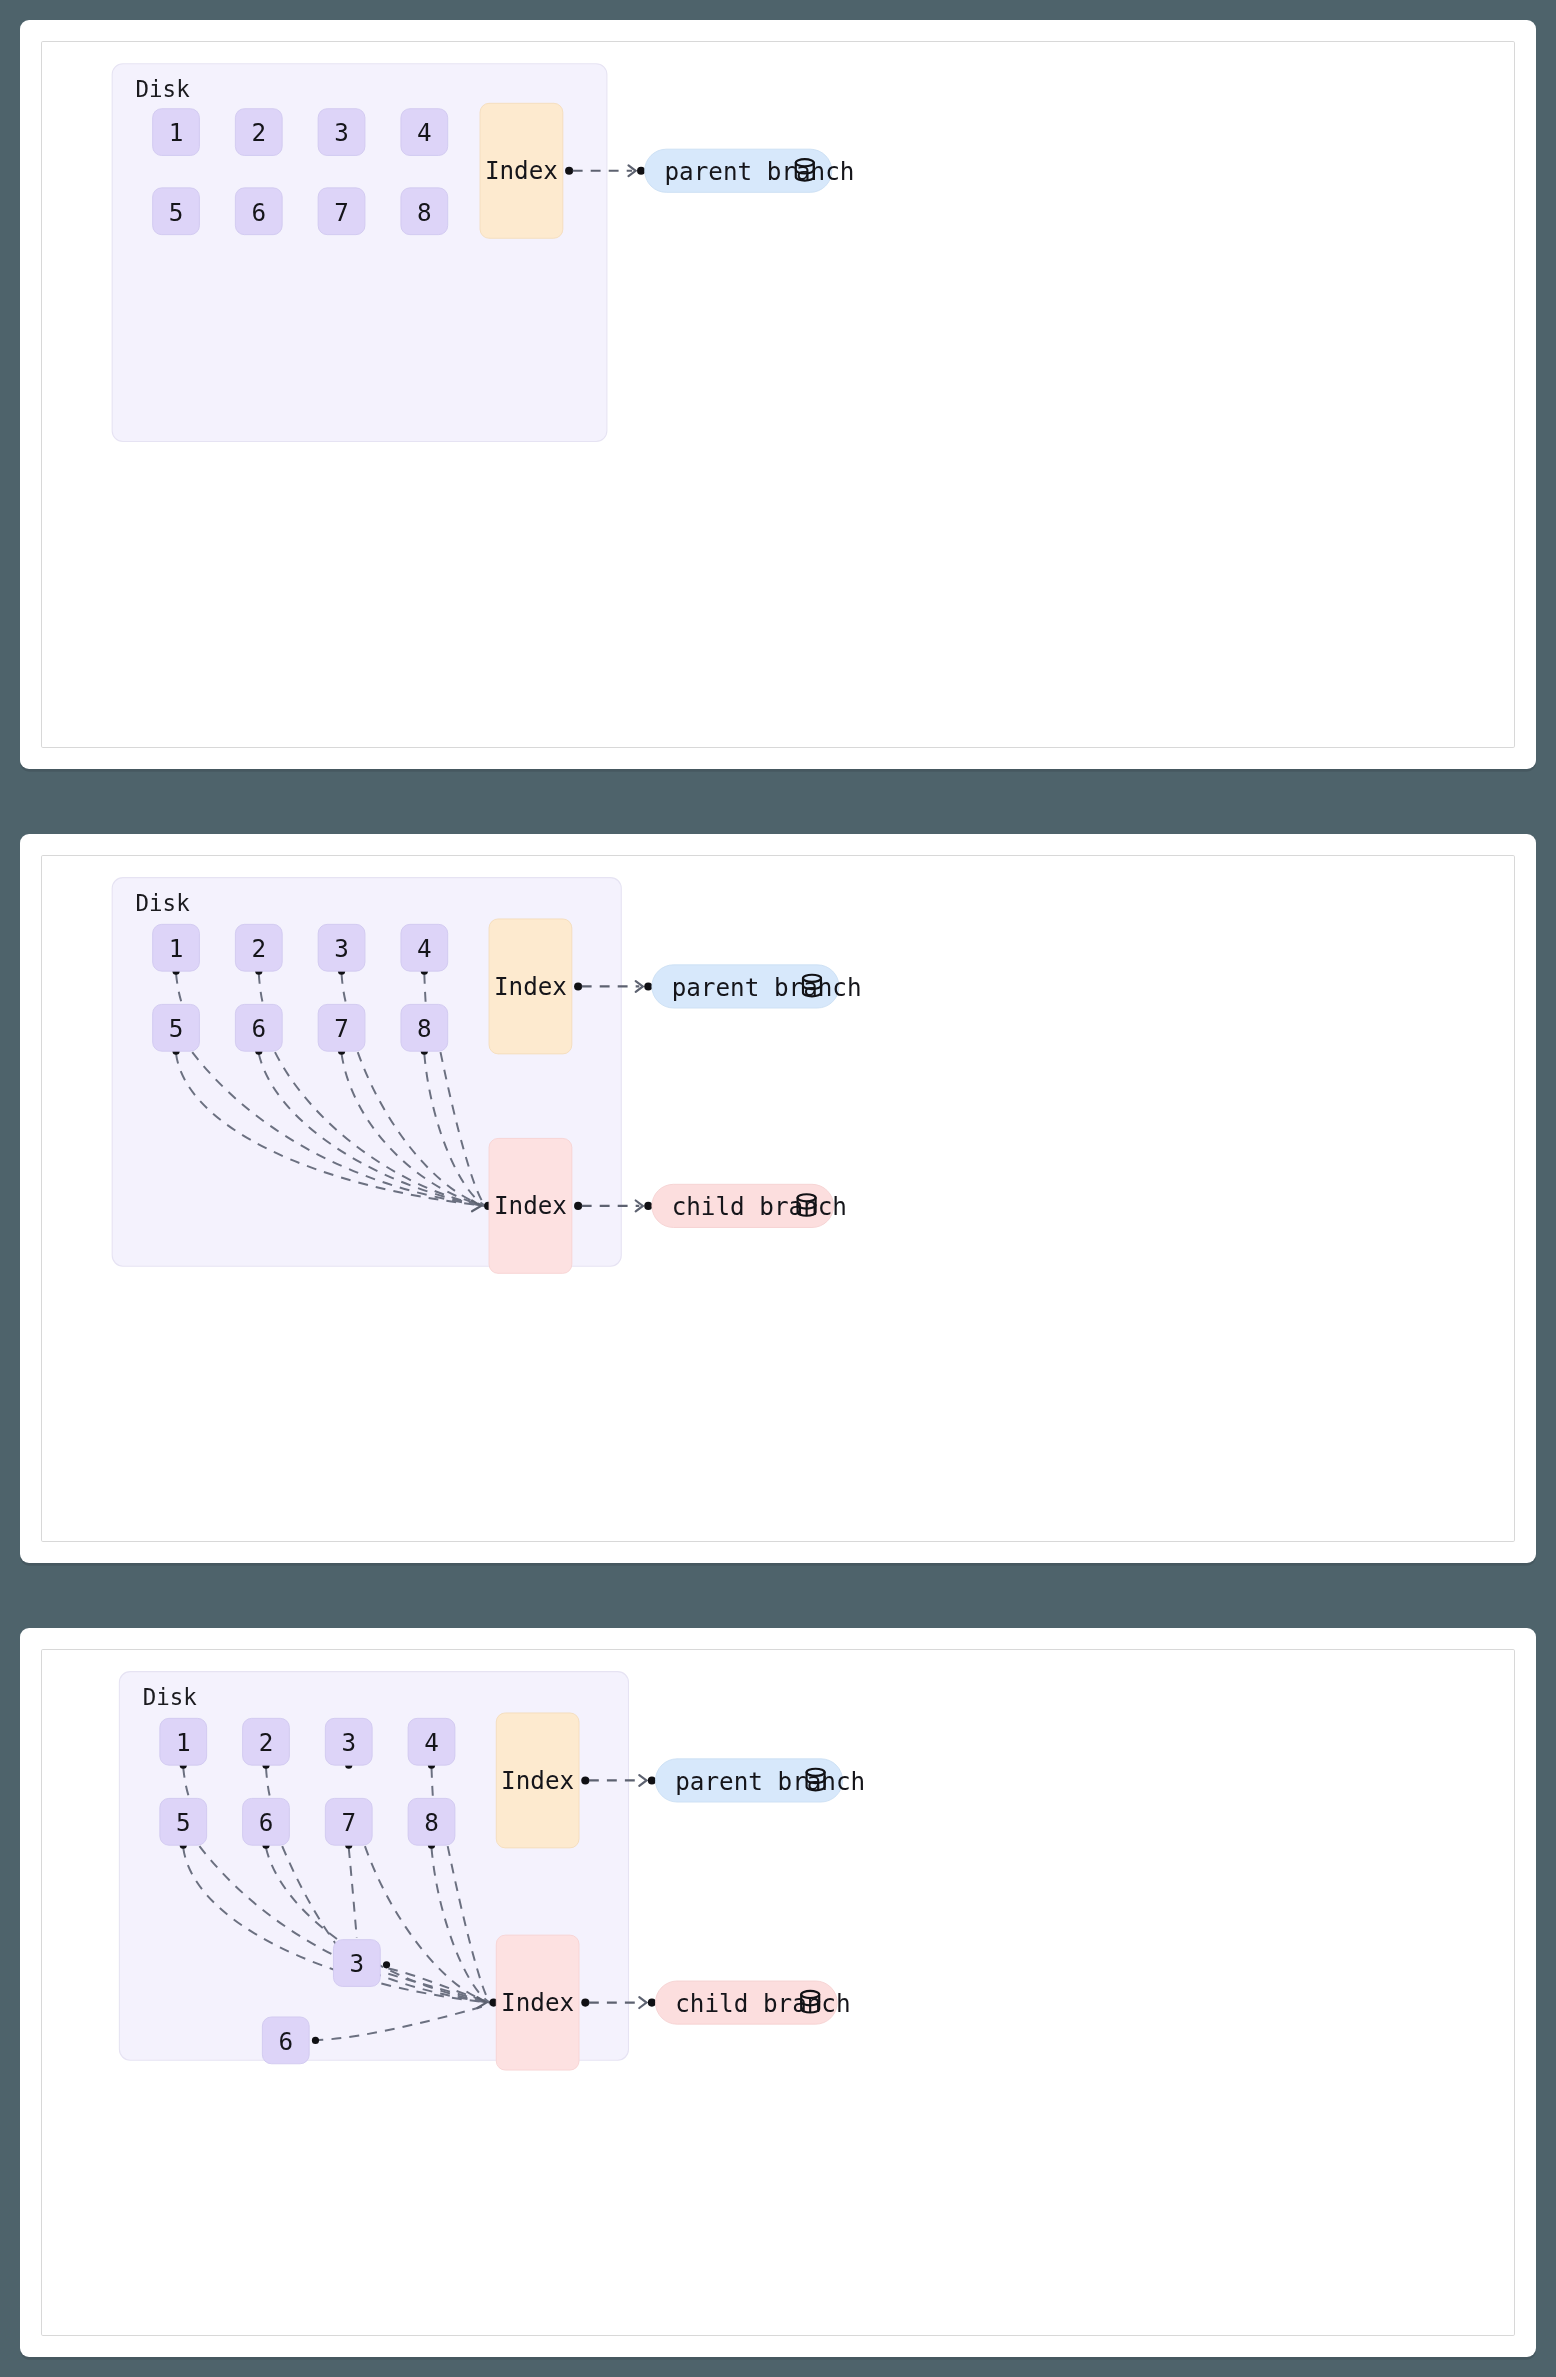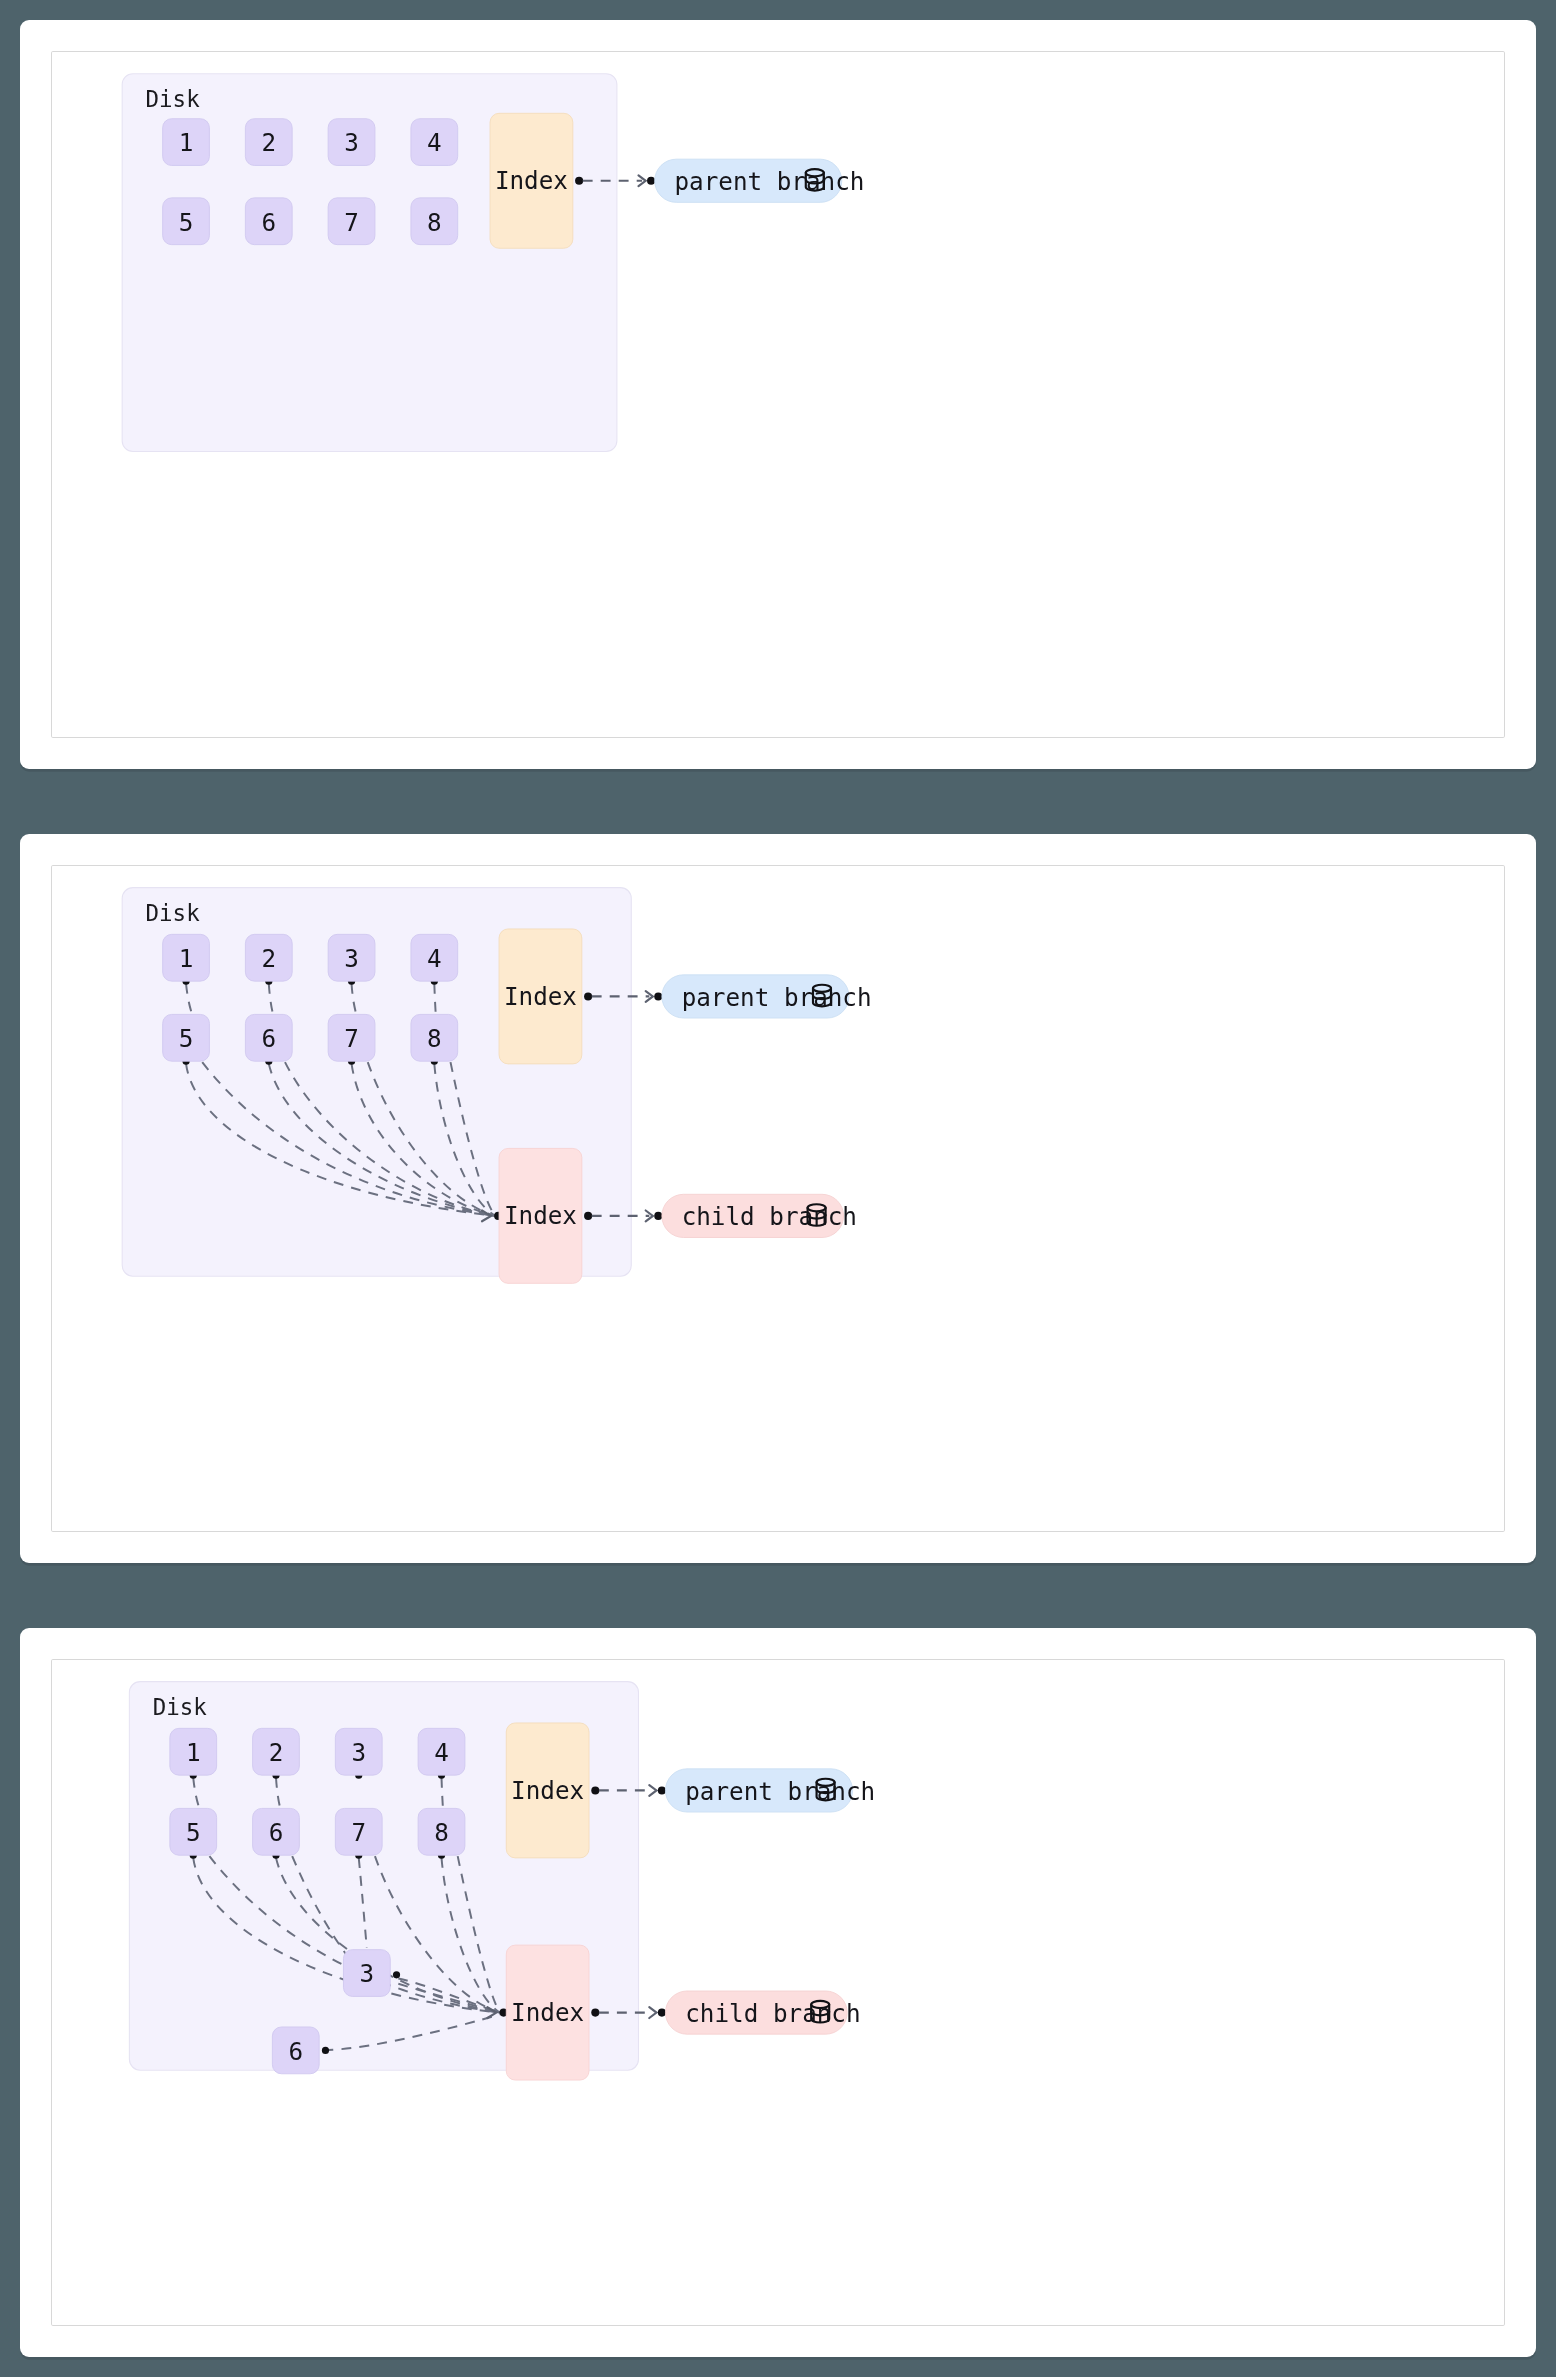--- a/index.html
+++ b/index.html
@@ -14,21 +14,21 @@
     padding:20px 20px 27px 20px;
     display:flex;
     flex-direction:column;
     gap:65px;
   }
   .card{
     position:relative;
     background:#ffffff;
     border-radius:9px;
     box-shadow:0 2.7px 0 rgba(0,0,0,0.10);
-    padding:31px;
+    padding:21px;
     box-sizing:border-box;
   }
   .card-inner{
     border:0.9px solid #d8d8d8;
     border-radius:1.8px;
     box-sizing:border-box;
     width:100%;
     height:100%;
     overflow:hidden;
   }

